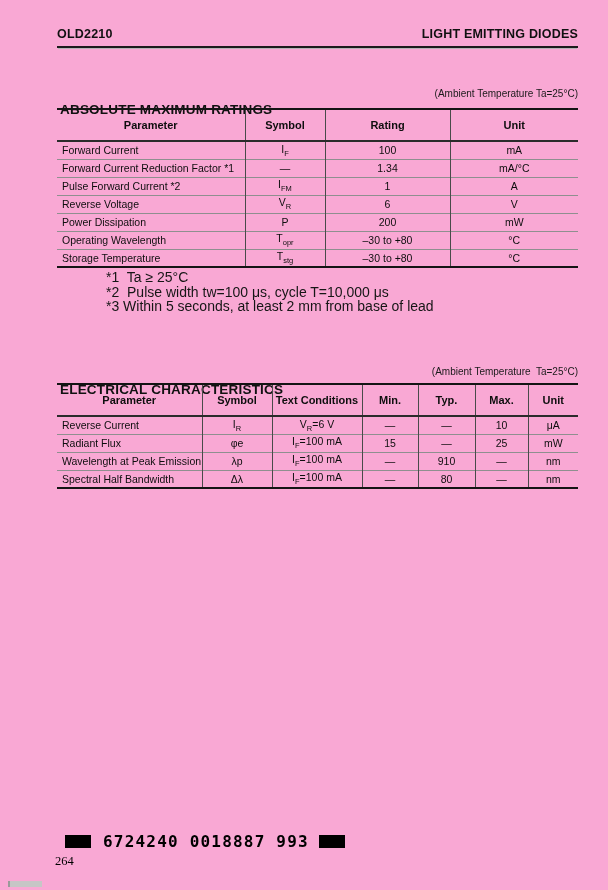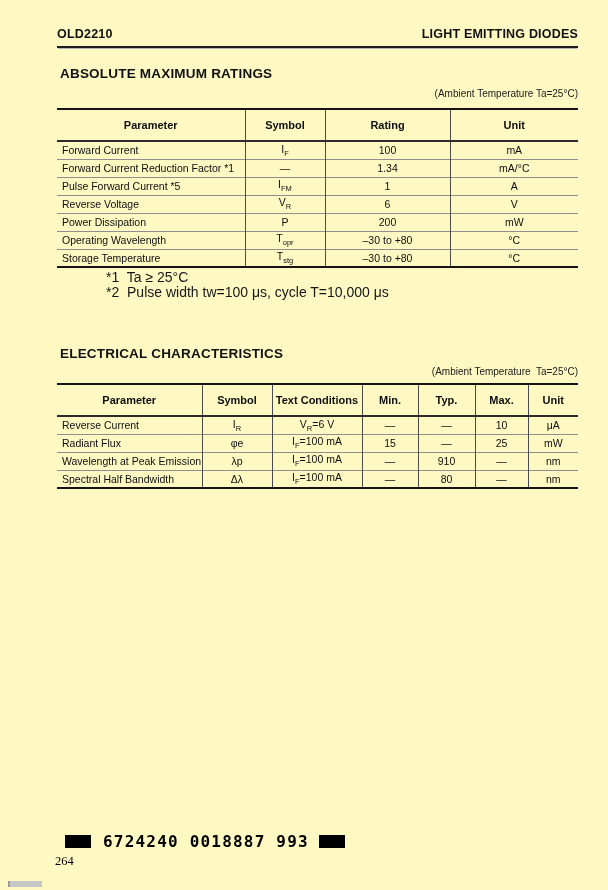--- a/index.html
+++ b/index.html
@@ -1,34 +1,34 @@
 <!DOCTYPE html>
 <html><head>
 <meta charset="utf-8">
 <style>
   * { margin:0; padding:0; box-sizing:border-box; }
   html,body { background:#ffffff; }
   body { font-family:"Liberation Sans", sans-serif; color:#111; }
   .page {
-    position:relative; width:608px; height:890px; background:#fef9c3; overflow:hidden;
+    position:relative; width:608px; height:890px; background:#f9a8d4; overflow:hidden;
   }
 
   
   .doc-header {
     position:absolute; left:57px; top:27px; width:521px;
     display:flex; justify-content:space-between; align-items:flex-end;
     font-weight:bold; font-size:12.5px; letter-spacing:0.2px;
     padding-bottom:5px;
     border-bottom:2.5px solid #1c1c1c;
     box-shadow:0 2px 0 -1px #b5b5b5;
   }
 
   
   .section-title {
-    position:absolute; left:60px; font-weight:bold; font-size:13.5px; letter-spacing:0.2px;
+    position:absolute; left:60px; font-weight:bold; font-size:13.5px; letter-spacing:0.2px;margin-top:36px;
   }
   .amr-title { top:66px; }
   .ec-title  { top:346px; }
   .ambient-note {
     position:absolute; left:57px; width:521px; text-align:right;
     font-size:10px; color:#1a1a1a; white-space:pre;
   }
   .amr-note { top:88px; }
   .ec-note  { top:366px; }
 
@@ -120,21 +120,21 @@
           <td>100</td>
           <td>mA</td>
         </tr>
         <tr>
           <td class="param">Forward Current Reduction Factor *1</td>
           <td>—</td>
           <td>1.34</td>
           <td>mA/°C</td>
         </tr>
         <tr>
-          <td class="param">Pulse Forward Current *5</td>
+          <td class="param">Pulse Forward Current *2</td>
           <td><span>I</span><sub>FM</sub></td>
           <td>1</td>
           <td>A</td>
         </tr>
         <tr>
           <td class="param">Reverse Voltage</td>
           <td><span>V</span><sub>R</sub></td>
           <td>6</td>
           <td>V</td>
         </tr>
@@ -155,20 +155,21 @@
           <td><span>T</span><sub>stg</sub></td>
           <td>–30 to +80</td>
           <td>°C</td>
         </tr>
       </tbody>
   </table>
 
   <div class="footnotes">
       <div class="footnote">*1  Ta ≥ 25°C</div>
       <div class="footnote">*2  Pulse width tw=100 μs, cycle T=10,000 μs</div>
+      <div class="footnote">*3 Within 5 seconds, at least 2 mm from base of lead</div>
     </div>
 
   <div class="section-title ec-title">ELECTRICAL CHARACTERISTICS</div>
   <div class="ambient-note ec-note">(Ambient Temperature  Ta=25°C)</div>
 
   <table class="ec-table">
     <colgroup>
       <col style="width:145px">
         <col style="width:70px">
         <col style="width:90px">

